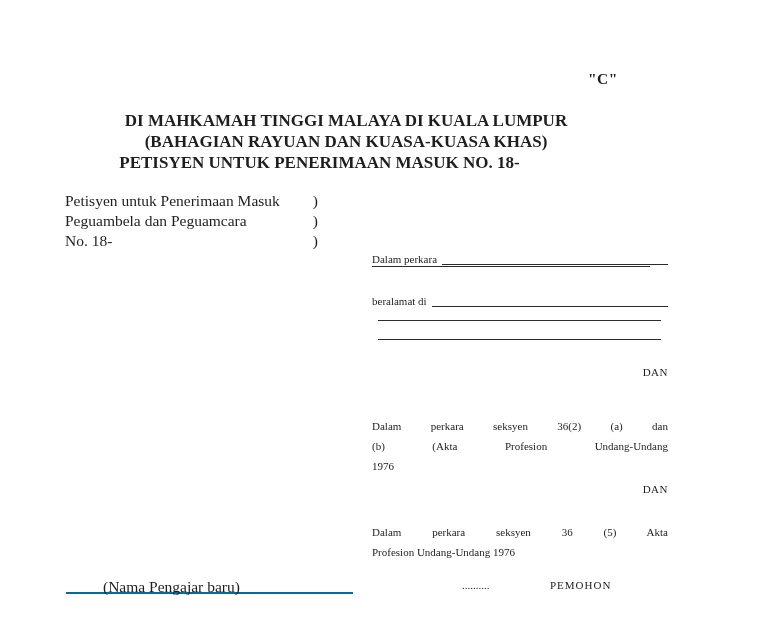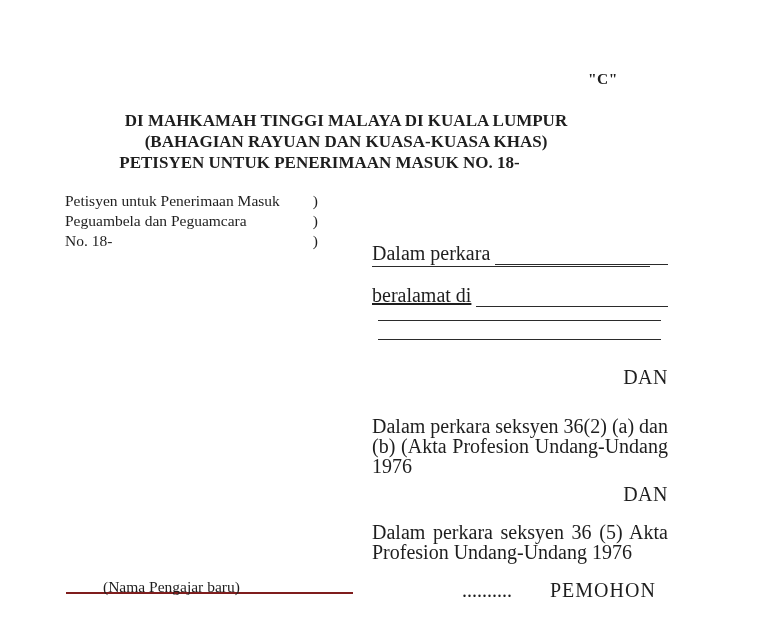--- a/index.html
+++ b/index.html
@@ -11,41 +11,41 @@
   .abs{position:absolute;}
   
   .corner{left:588px;top:70px;font-weight:bold;font-size:15.5px;letter-spacing:0.5px;}
   
   .title{left:0;top:110px;width:692px;text-align:center;font-weight:bold;font-size:17px;line-height:21px;font-family:Liberation Serif, serif;}
   .title .t3{margin-right:53px;}
   
   .cause{left:65px;top:191px;width:253px;font-size:15.5px;line-height:20px;}
   .cause .crow{display:flex;justify-content:space-between;font-family:Liberation Serif, serif;}
   
-  .rcol{left:372px;top:248px;width:296px;height:365px;font-size:20px;}
+  .rcol{left:372px;top:248px;width:296px;height:365px;font-size:11px;}
   .rcol .row{position:absolute;left:0;right:0;display:flex;align-items:flex-end;}
   .fill{flex:1;border-bottom:1.5px solid #2b2b2b;margin-left:5px;}
   .bline{position:absolute;border-bottom:1.5px solid #2b2b2b;}
   .r1{top:0;height:17px;}
   .r2{top:5px;height:13px;left:0;width:278px;}
-  .r3{top:43px;height:16px;text-decoration:underline;}
+  .r3{top:43px;height:16px;}
   .r4{top:58px;height:14px;left:6px;width:283px;}
   .r5{top:76px;height:15px;left:6px;width:283px;}
   .dan{position:absolute;left:0;width:100%;text-align:right;letter-spacing:0.5px;}
   .d1{top:118px;}
   .d2{top:235px;}
   .para{position:absolute;left:0;width:100%;line-height:20px;}
   .p1{top:140px;margin-top:28px;}
   .p2{top:274px;}
   .just{text-align:justify;text-align-last:justify;}
   .applicant-row{position:absolute;top:331px;left:0;width:100%;height:20px;}
   .dots{position:absolute;left:90px;top:0;}
   .pemohon{position:absolute;left:178px;top:0;letter-spacing:1px;}
   
-  .sig{left:66px;top:578px;width:287px;height:16px;border-bottom:2px solid #7f1d1d;
+  .sig{left:66px;top:578px;width:287px;height:16px;border-bottom:2px solid #0369a1;
        font-size:15.5px;line-height:17px;padding-left:37px;box-sizing:border-box;}
 </style>
 </head>
 <body>
 
 <div class="abs corner">"C"</div>
 
 <div class="abs title">
   <div>DI MAHKAMAH TINGGI MALAYA DI KUALA LUMPUR</div>
   <div>(BAHAGIAN RAYUAN DAN KUASA-KUASA KHAS)</div>

